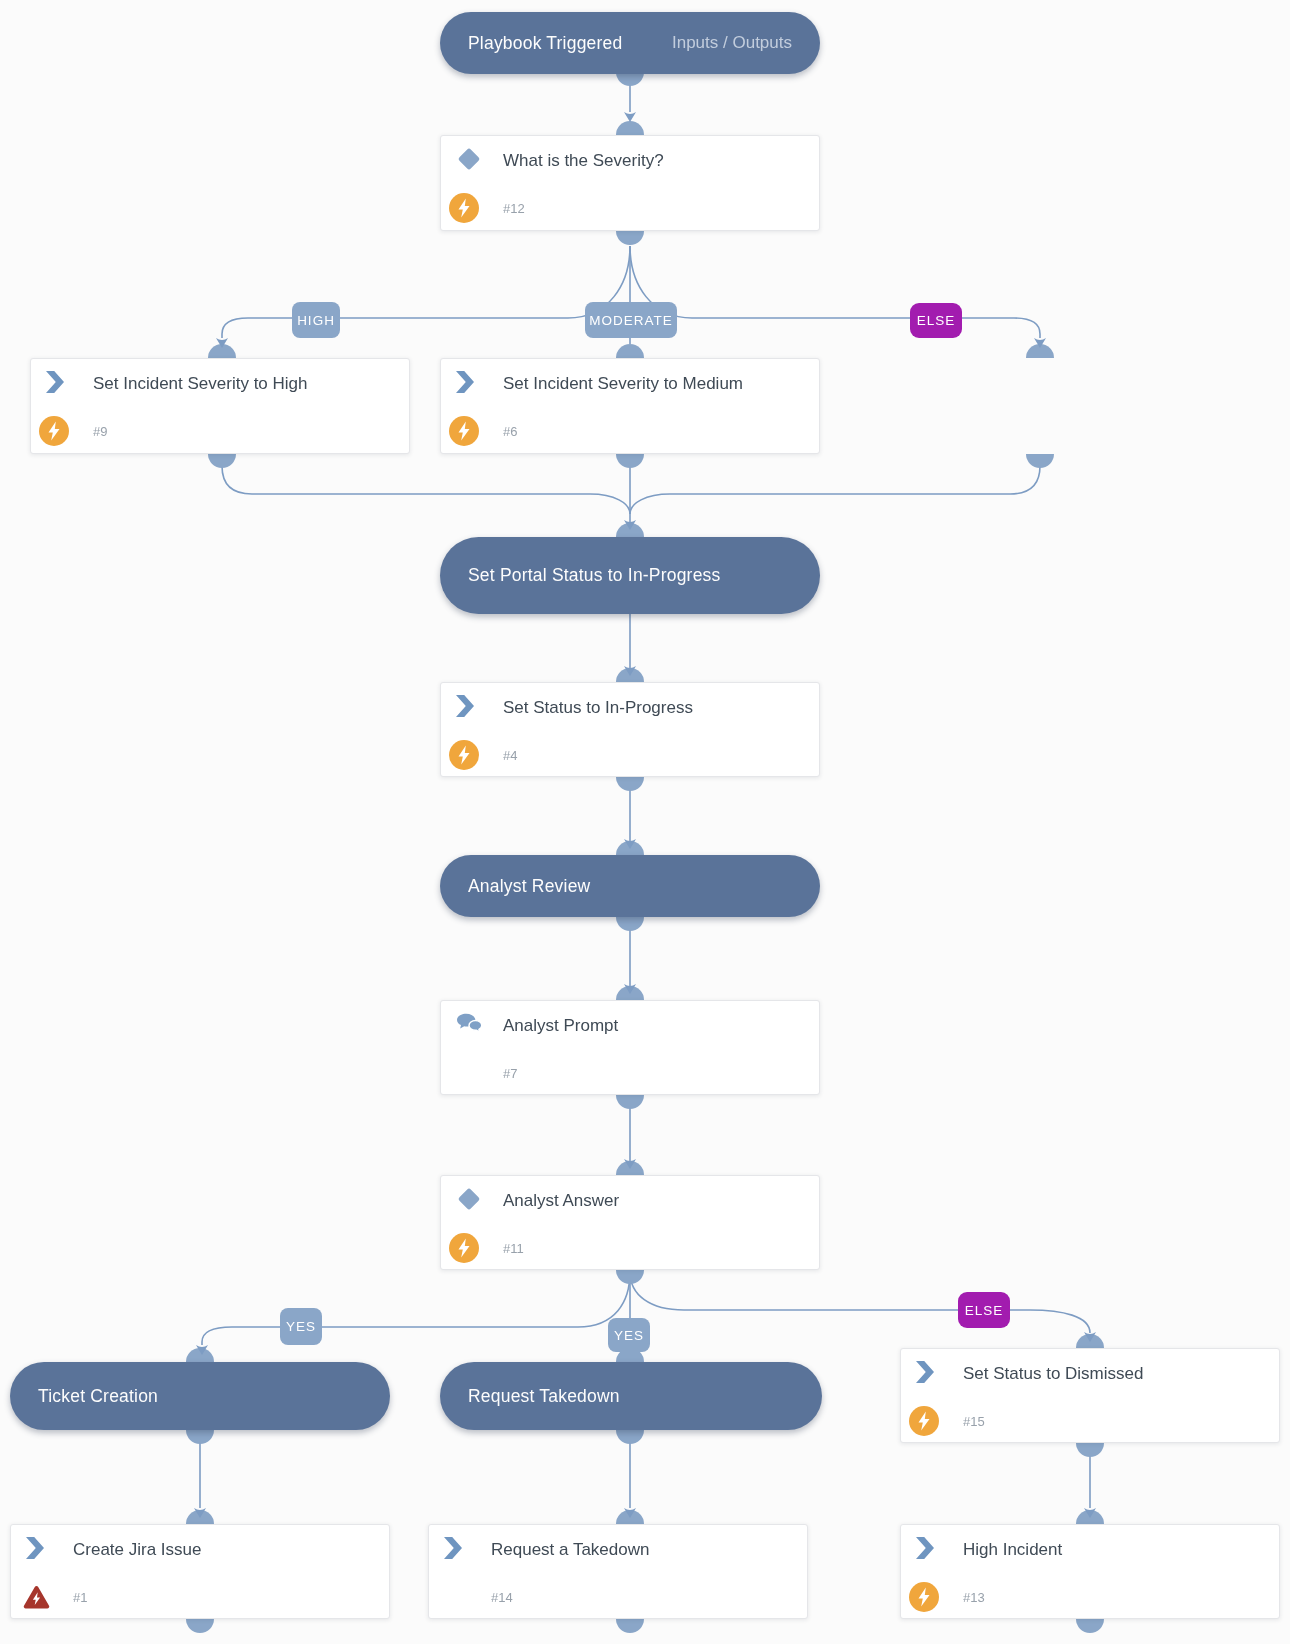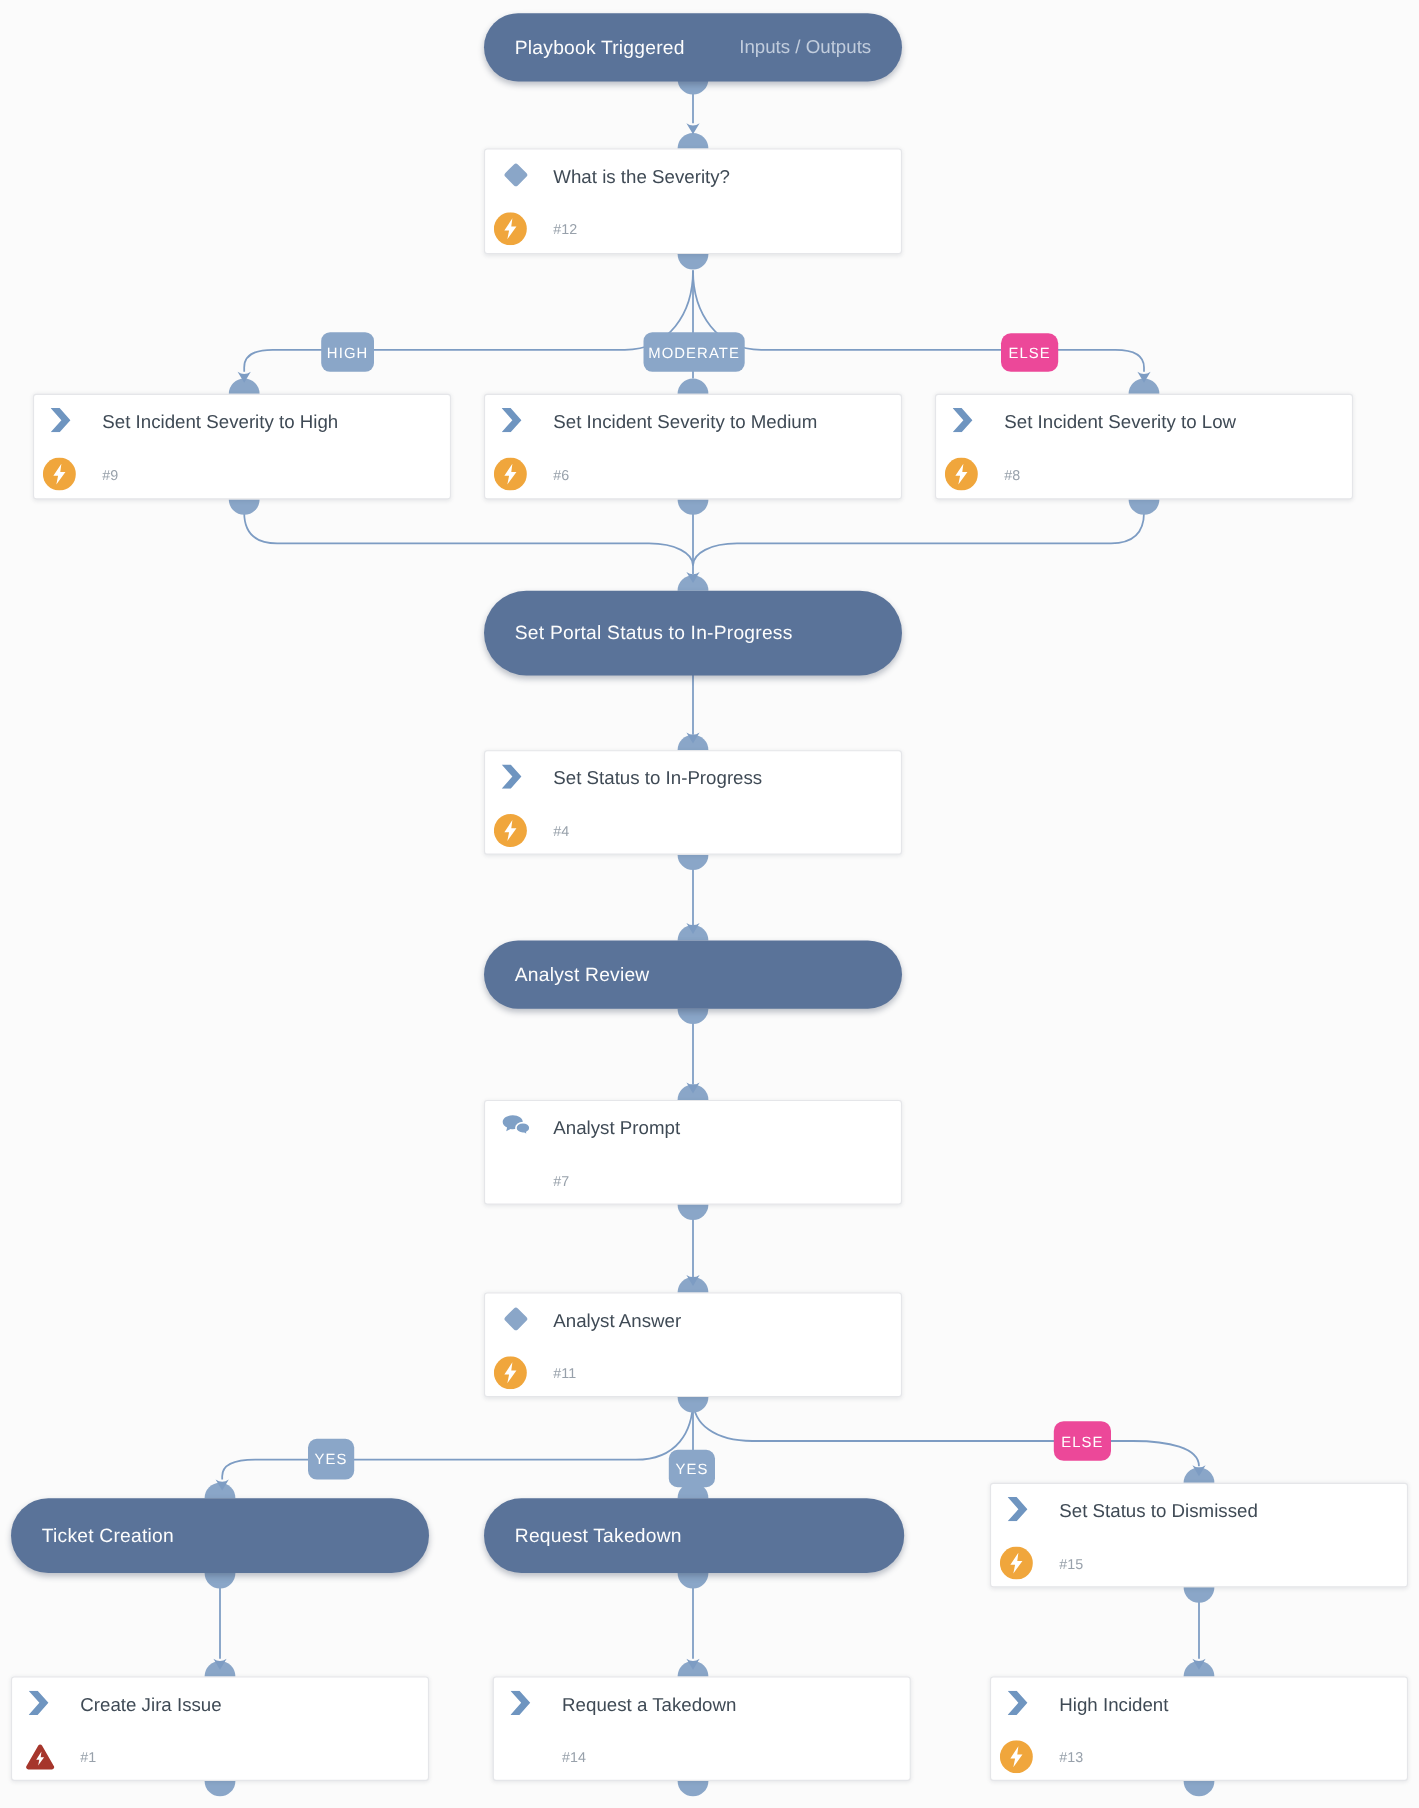--- a/index.html
+++ b/index.html
@@ -14,21 +14,21 @@
   .card{background:#ffffff;border:1px solid #e5e6e9;border-radius:3px;
         box-shadow:0 1px 4px rgba(31,42,59,.10);cursor:pointer;}
   .c-icon{position:absolute;left:15px;top:12px;}
   .c-icon.diamond{top:10px;}
   .c-title{position:absolute;left:62px;top:15px;font-size:17px;color:#3f4a55;white-space:nowrap;}
   .c-sub{position:absolute;left:8px;top:57px;}
   .c-num{position:absolute;left:62px;top:65px;font-size:13px;color:#98a1ab;}
   .badge{position:absolute;z-index:3;background:#8aa6c8;color:#fff;border-radius:8px;
          font-size:13.5px;letter-spacing:1px;display:flex;align-items:center;justify-content:center;
          white-space:nowrap;cursor:pointer;}
-  .badge.dark{background:#ec4899;border-radius:9px;}
+  .badge.dark{background:#a21caf;border-radius:9px;}
 </style>
 </head>
 <body>
 
 <div class="stage">
 
   <svg class="wires" width="1290" height="1644">
     <g id="wire-paths" stroke="#7d9cc3" stroke-width="1.6" fill="none">
       <path d="M630,74 V112"></path>
       <path d="M630,246 V344"></path>
@@ -146,35 +146,20 @@
     <span class="c-title">Set Incident Severity to Medium</span>
     <span class="c-sub">
       <svg width="30" height="30">
           <circle cx="15" cy="15" r="15" fill="#f0a63c"></circle>
           <path d="M16.8 5.5 L9.5 16.6 H13.8 L12.2 24.5 L20.5 13 H15.8 Z" fill="#fff"></path>
         </svg>
     </span>
     <span class="c-num">#6</span>
   </div>
 
-  <div class="node card" style="left:850px;top:358px;width:380px;height:96px;">
-    <span class="c-icon">
-      <svg width="19" height="22" viewBox="0 0 19 22">
-          <path d="M0 0 H8.2 L18 11 8.2 22 H0 L9.8 11 Z" fill="#6f95c0"></path>
-        </svg>
-    </span>
-    <span class="c-title">Set Incident Severity to Low</span>
-    <span class="c-sub">
-      <svg width="30" height="30">
-          <circle cx="15" cy="15" r="15" fill="#f0a63c"></circle>
-          <path d="M16.8 5.5 L9.5 16.6 H13.8 L12.2 24.5 L20.5 13 H15.8 Z" fill="#fff"></path>
-        </svg>
-    </span>
-    <span class="c-num">#8</span>
-  </div>
 
   <div class="node pill" style="left:440px;top:537px;width:380px;height:77px;">
     <span class="p-title">Set Portal Status to In-Progress</span>
   </div>
 
   <div class="node card" style="left:440px;top:682px;width:380px;height:95px;">
     <span class="c-icon">
       <svg width="19" height="22" viewBox="0 0 19 22">
           <path d="M0 0 H8.2 L18 11 8.2 22 H0 L9.8 11 Z" fill="#6f95c0"></path>
         </svg>
@@ -257,21 +242,21 @@
     <span class="c-title">Create Jira Issue</span>
     <span class="c-sub" style="left:12px;top:60px;">
       <svg width="27" height="24" viewBox="0 0 27 24">
         <path d="M11.8 1.9 a2 2 0 0 1 3.4 0 L25.9 20.5 a2 2 0 0 1 -1.7 3.1 H2.8 a2 2 0 0 1 -1.7 -3.1 Z" fill="#a6362c"></path>
         <path d="M14.7 7.3 L9.9 14.7 H12.7 L11.7 20 L17.1 12.4 H14 Z" fill="#fff"></path>
       </svg>
     </span>
     <span class="c-num">#1</span>
   </div>
 
-  <div class="node card" style="left:448px;top:1524px;width:380px;height:95px;">
+  <div class="node card" style="left:428px;top:1524px;width:380px;height:95px;">
     <span class="c-icon">
       <svg width="19" height="22" viewBox="0 0 19 22">
           <path d="M0 0 H8.2 L18 11 8.2 22 H0 L9.8 11 Z" fill="#6f95c0"></path>
         </svg>
     </span>
     <span class="c-title">Request a Takedown</span>
     <span class="c-num">#14</span>
   </div>
 
   <div class="node card" style="left:900px;top:1524px;width:380px;height:95px;">

